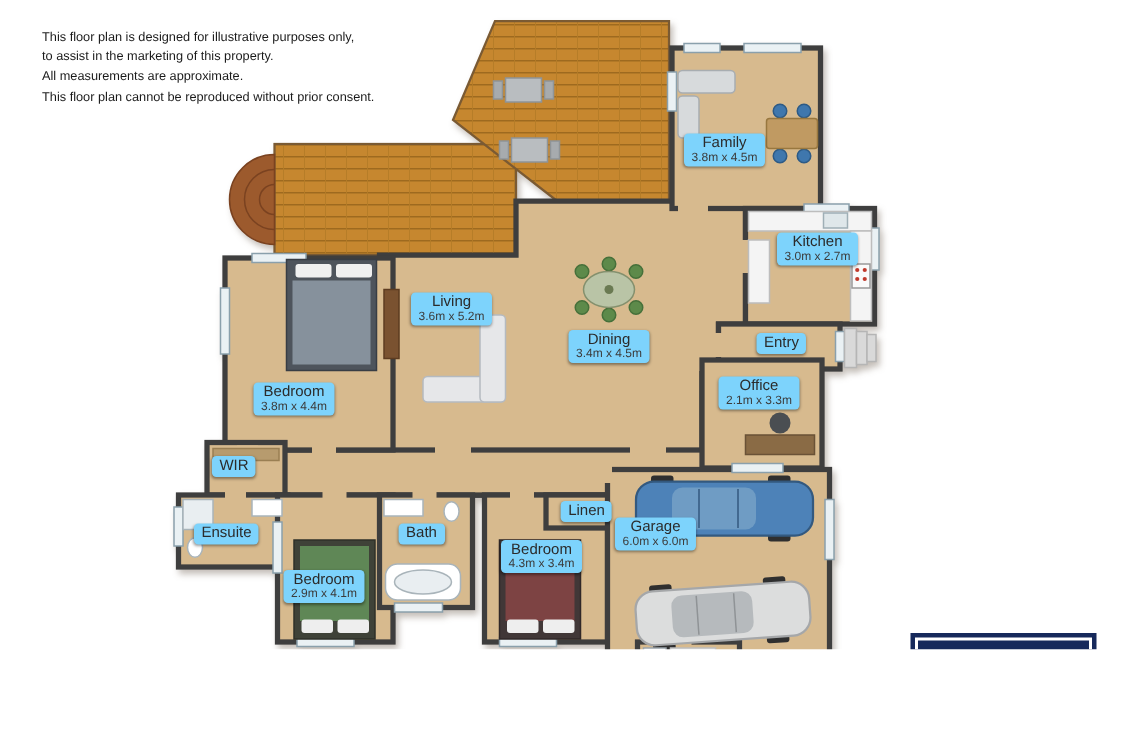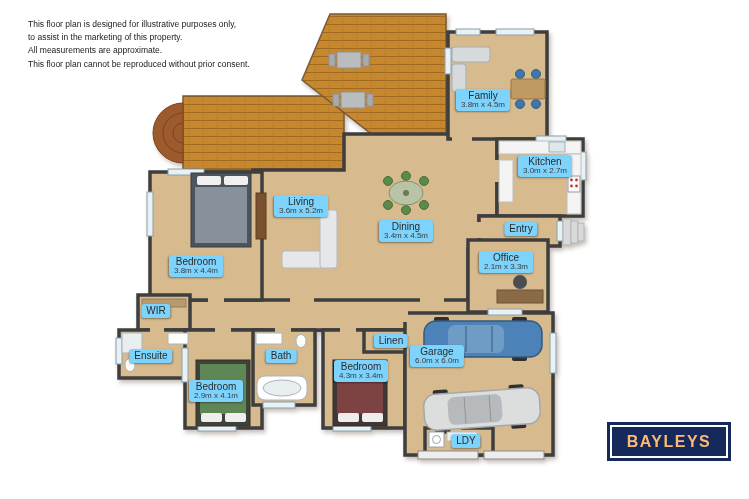--- a/index.html
+++ b/index.html
@@ -1,17 +1,17 @@
 <!DOCTYPE html>
 <html><head>
 <meta charset="utf-8">
 <style>
   html,body{margin:0;padding:0;background:#ffffff;}
   .canvas{
-    position:relative;width:749px;height:499px;background:#ffffff;overflow:hidden;
+    position:relative;width:749px;height:433px;background:#ffffff;overflow:hidden;
     font-family:"Liberation Sans",sans-serif;
   }
   .plan{position:absolute;left:0;top:0;z-index:1;}
   .disclaimer{
     position:absolute;left:28px;top:18px;z-index:3;
     font-size:8.5px;line-height:1.55;color:#1a1a1a;
   }
   .room-label{
     position:absolute;transform:translate(-50%,-50%);z-index:2;
     background:#7dd3fc;border-radius:3px;padding:1px 5px 2px;

